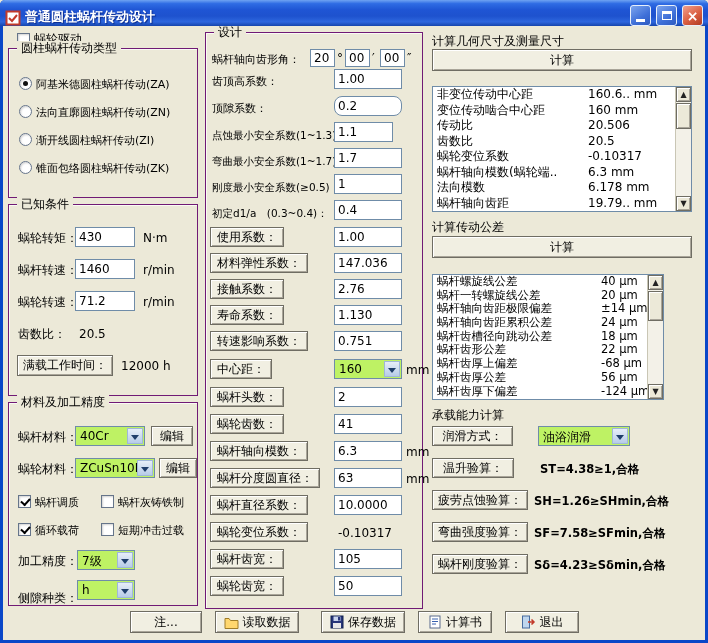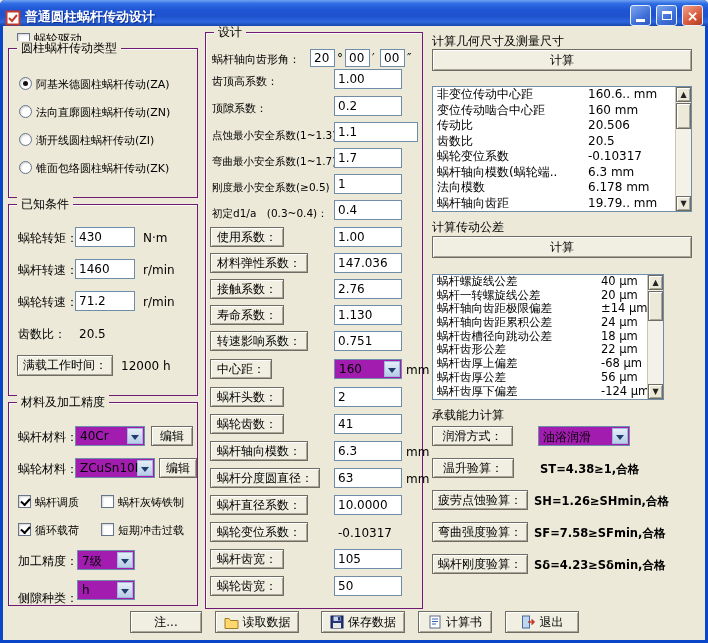--- a/index.html
+++ b/index.html
@@ -22,21 +22,21 @@
   .legend{position:absolute;top:-8px;left:8px;background:#ECE9D8;padding:0 4px;font-size:12px;line-height:15px;white-space:nowrap;}
   .lab{position:absolute;white-space:nowrap;line-height:14px;}
   .s11{font-size:11px;} .s105{font-size:10.5px;} .s115{font-size:11.5px;font-weight:bold;}
   .cbx{position:absolute;width:13px;height:13px;background:#fff;border:1px solid #66758A;box-shadow:inset 1px 1px 2px rgba(0,0,0,.18);}
   .cbx.checked::after{content:"";position:absolute;left:2px;top:2px;width:7px;height:4px;border-left:2px solid #000;border-bottom:2px solid #000;transform:rotate(-48deg);}
   .radio{position:absolute;width:13px;height:13px;border-radius:50%;background:#fff;border:1px solid #66758A;box-shadow:inset 1px 1px 2px rgba(0,0,0,.18);}
   .radio.sel::after{content:"";position:absolute;left:3px;top:3px;width:5px;height:5px;border-radius:50%;background:#111;}
   .tb{position:absolute;height:20px;background:#fff;border:1px solid #6F8CA8;font:12px "DejaVu Sans",sans-serif;padding:0 3px;color:#000;outline:none;}
   .btn{position:absolute;background:#F1EFE2;border:1px solid #6F6D63;box-shadow:inset 1px 1px 0 #fff,inset -1px -1px 0 #A9A599;
     display:flex;align-items:center;justify-content:center;font-size:12px;white-space:nowrap;cursor:default;color:#000;padding:0 6px;}
-  .combo{position:absolute;height:20px;background:#a21caf;border:1px solid #6F8CA8;font-size:12px;padding:2px 18px 0 4px;white-space:nowrap;}
+  .combo{position:absolute;height:20px;background:#bef264;border:1px solid #6F8CA8;font-size:12px;padding:2px 18px 0 4px;white-space:nowrap;}
   .combo .arrow{position:absolute;top:1px;right:1px;bottom:1px;width:16px;background:linear-gradient(#E6EEF8,#B7CCE8);border:1px solid #9FB7D9;}
   .combo .arrow::after{content:"";position:absolute;left:3px;top:6px;border:4px solid transparent;border-top:5px solid #1F3E6B;}
   .list{position:absolute;background:#fff;border:1px solid #6F8CA8;overflow:hidden;}
   .lrow{position:relative;height:15.5px;line-height:15.5px;white-space:nowrap;padding:0 18px 0 4px;}
   .lrow .lval{position:absolute;left:155px;top:0;}
   .lrow2{position:relative;height:13.7px;line-height:13.6px;white-space:nowrap;padding:0 18px 0 4px;font-size:11.5px;}
   .lrow2 .lval{position:absolute;left:168px;top:0;}
   .vsb{position:absolute;top:0;right:0;bottom:0;width:16px;background:#F3F1E8;border-left:1px solid #C9C6B5;}
   .sbtn{position:absolute;left:0;width:15px;height:15px;background:#ECE9D8;border:1px solid #6F6D63;box-shadow:inset 1px 1px 0 #fff,inset -1px -1px 0 #A9A599;font-size:8px;line-height:13px;text-align:center;color:#222;}
   .sthumb{position:absolute;left:0;width:15px;background:#ECE9D8;border:1px solid #6F6D63;box-shadow:inset 1px 1px 0 #fff,inset -1px -1px 0 #A9A599;}
@@ -137,23 +137,23 @@
       <input class="tb s11" style="left: 104px; top: 16px; width: 25px; height: 18px;" value="20">
       <span class="lab" style="left:131px;top:18px">°</span>
       <input class="tb s11" style="left: 139px; top: 16px; width: 25px; height: 18px;" value="00">
       <span class="lab" style="left:166px;top:18px">′</span>
       <input class="tb s11" style="left: 174px; top: 16px; width: 25px; height: 18px;" value="00">
       <span class="lab" style="left:201px;top:18px">″</span>
 
       <span class="lab s11" style="left:6px;top:42px">齿顶高系数：</span>
       <input class="tb" style="left: 128px; top: 36px; width: 68px;" value="1.00">
       <span class="lab s11" style="left:6px;top:69px">顶隙系数：</span>
-      <input class="tb" style="left: 128px; top: 63px; width: 68px;" value="0.2">
+      <input class="tb" style="left: 128px; top: 63px; width: 68px; border-radius: 8px;" value="0.2">
       <span class="lab s105" style="left:6px;top:95px">点蚀最小安全系数(1~1.3)：</span>
-      <input class="tb" style="left: 128px; top: 89px; width: 84px;" value="1.1">
+      <input class="tb" style="left: 128px; top: 89px; width: 59px;" value="1.1">
       <span class="lab s105" style="left:6px;top:121px">弯曲最小安全系数(1~1.7)：</span>
       <input class="tb" style="left: 128px; top: 115px; width: 68px;" value="1.7">
       <span class="lab s105" style="left:6px;top:147px">刚度最小安全系数(≥0.5)：</span>
       <input class="tb" style="left: 128px; top: 141px; width: 68px;" value="1">
       <span class="lab s105" style="left:6px;top:173px">初定d1/a　(0.3~0.4)：</span>
       <input class="tb" style="left: 128px; top: 167px; width: 68px;" value="0.4">
 
       <div class="btn" style="left:4px;top:194px;height:20px">使用系数：</div>
       <input class="tb" style="left: 128px; top: 194px; width: 68px;" value="1.00">
       <div class="btn" style="left:4px;top:220px;height:20px">材料弹性系数：</div>

